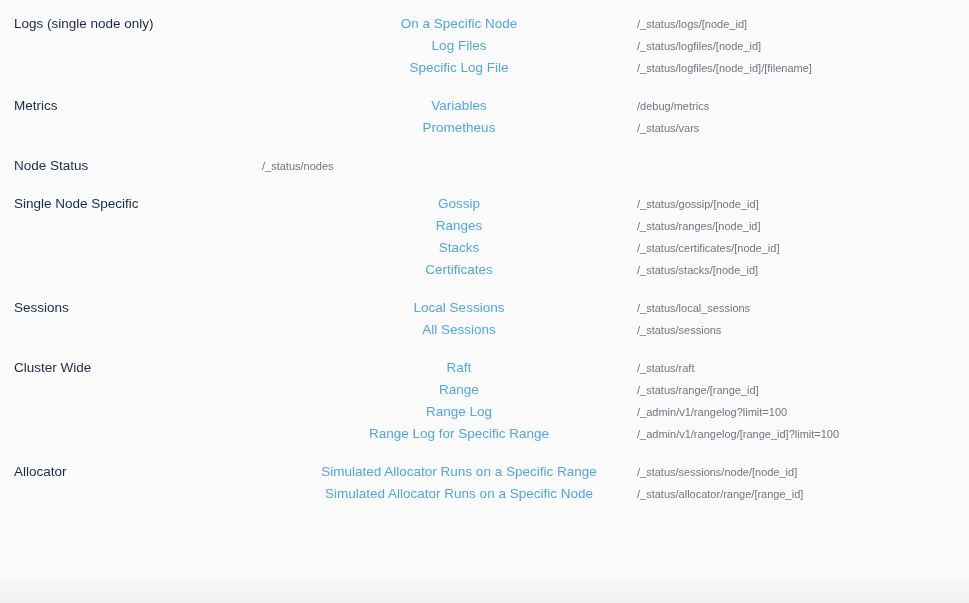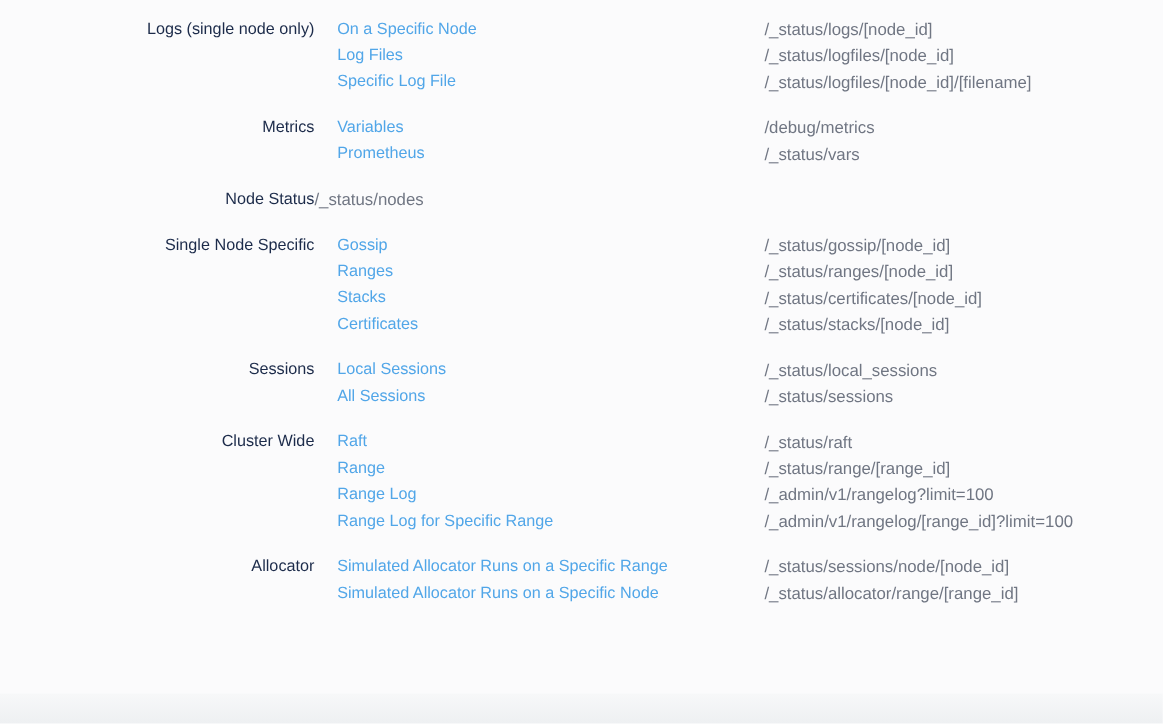--- a/index.html
+++ b/index.html
@@ -20,48 +20,47 @@
     font-weight: 700;
     letter-spacing: 0.2px;
     color: #1f2126;
   }
   .section {
     display: grid;
     grid-template-columns: 248px 375px auto;
     margin-bottom: 16px;
   }
   .category {
-    text-align: right;
     color: #1c2b4a;
     font-size: 13.5px;
     line-height: 22px;
     white-space: nowrap;
   }
   .links {
     padding-left: 19px;
     display: flex;
     flex-direction: column;
-    align-items: flex-start;
+    align-items: center;
   }
   .endpoint-link {
     color: #51a6e8;
     font-size: 13.5px;
     line-height: 22px;
     text-decoration: none;
     cursor: pointer;
     white-space: nowrap;
   }
   .paths {
     display: flex;
     flex-direction: column;
     align-items: flex-start;
   }
   .endpoint-path {
     color: #707683;
-    font-size: 14px;
+    font-size: 11px;
     line-height: 22px;
     white-space: nowrap;
   }
   .footer-strip {
     position: absolute;
     left: 0;
     right: 0;
     bottom: 0;
     height: 25px;
     background: linear-gradient(to bottom, #f7f8f9, #eef0f2);

